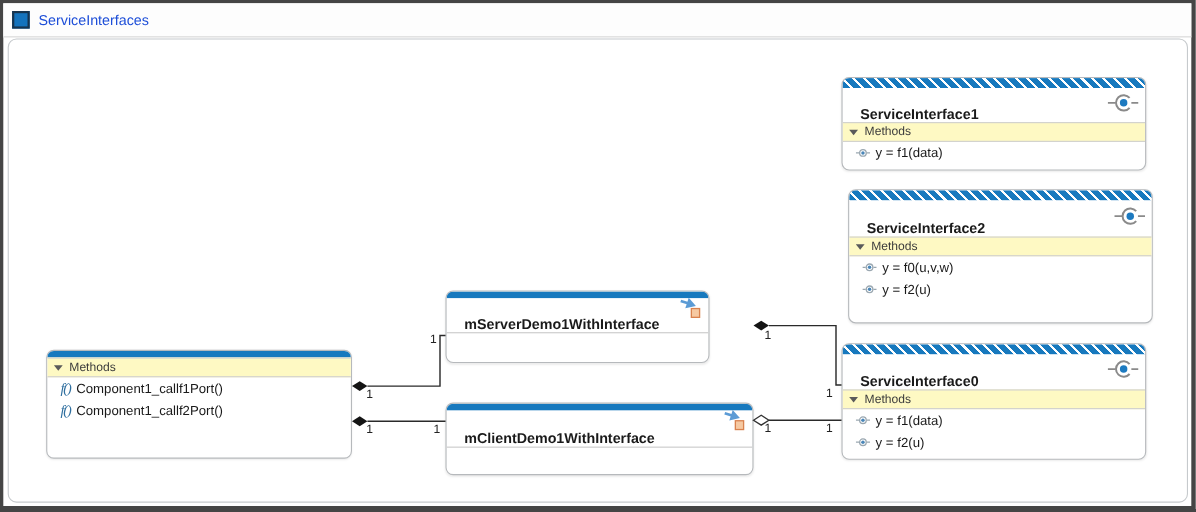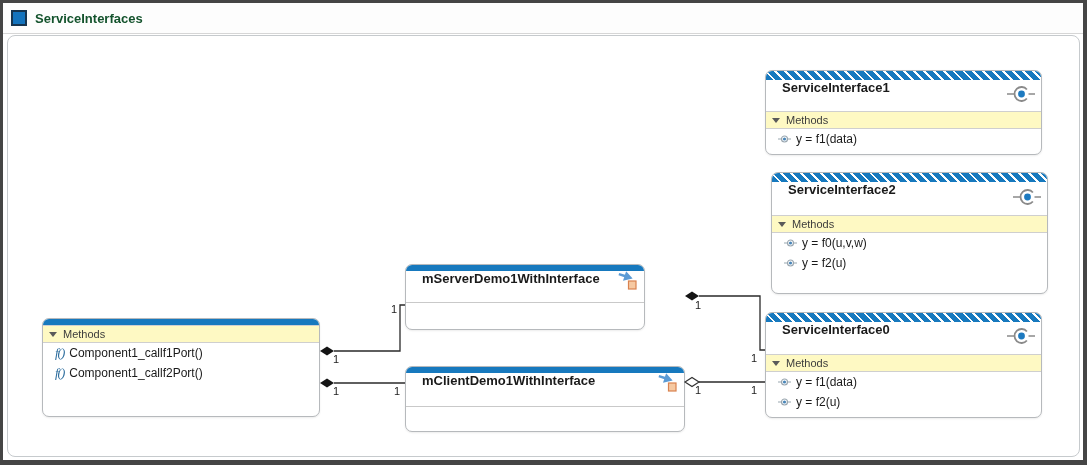--- a/index.html
+++ b/index.html
@@ -2,30 +2,30 @@
 <html><head>
 <meta charset="utf-8">
 <style>
   * { margin:0; padding:0; box-sizing:border-box; }
   body { font-family:"Liberation Sans", sans-serif; background:#888; }
   .frame { position:relative; width:1087px; height:465px; background:#454545; overflow:hidden; }
   .inner { position:absolute; left:3px; top:3px; width:1080px; height:457px; background:#ffffff; }
   .titlebar { position:absolute; left:3px; top:3px; width:1080px; height:31px; background:#fdfdfd;
               border-bottom:1px solid #d6d6d6; display:flex; align-items:center; padding-left:8px; }
   .app-square { width:16px; height:16px; background:#1473bd; border:2px solid #16344f; margin-right:8px; }
-  .titlebar-text { font-size:13px; font-weight:bold; color:#14532d; }
+  .titlebar-text { font-size:13px; font-weight:normal; color:#1d4ed8; }
   .canvas { position:absolute; left:7px; top:35px; width:1073px; height:422px;
             border:1px solid #c6cacd; border-radius:8px; background:#fff; }
 
   .cbox { position:absolute; background:#fff; border:1px solid #b6b9bc; border-radius:7px;
           box-shadow:0 1px 2px rgba(0,0,0,0.08); overflow:hidden; }
   .bar-solid { height:6px; background:#1779be; }
   .bar-hatch { height:9px;
      background:repeating-linear-gradient(45deg,#1779be 0px,#1779be 5px,#ffffff 5px,#ffffff 7px); }
-  .box-title { position:relative; display:flex; align-items:flex-start; padding:0 10px 0 16px; }
+  .box-title { position:relative; display:flex; align-items:flex-end; padding:0 10px 0 16px; }
   .box-title .ttl { font-size:13px; font-weight:bold; color:#1a1a1a; white-space:nowrap; }
   .box-title .right-ico { position:absolute; right:6px; top:50%; transform:translateY(-50%); }
   .sect { height:18px; background:#fef9c3; border-top:1px solid #cfcfcf; border-bottom:1px solid #cfcfcf;
           display:flex; align-items:center; padding-left:6px; }
   .sect .tri { width:0; height:0; border-left:4px solid transparent; border-right:4px solid transparent;
                border-top:5px solid #5a5a5a; margin-right:6px; }
   .sect .sect-lbl { font-size:11px; color:#3c3c3c; }
   .mrow { height:20px; display:flex; align-items:center; padding-left:12px; font-size:12px; color:#1a1a1a; }
   .mrow .mico { margin-right:5px; display:inline-flex; }
   .fico { font-family:"Liberation Serif", serif; font-style:italic; font-size:13px; color:#2f6f9f;

